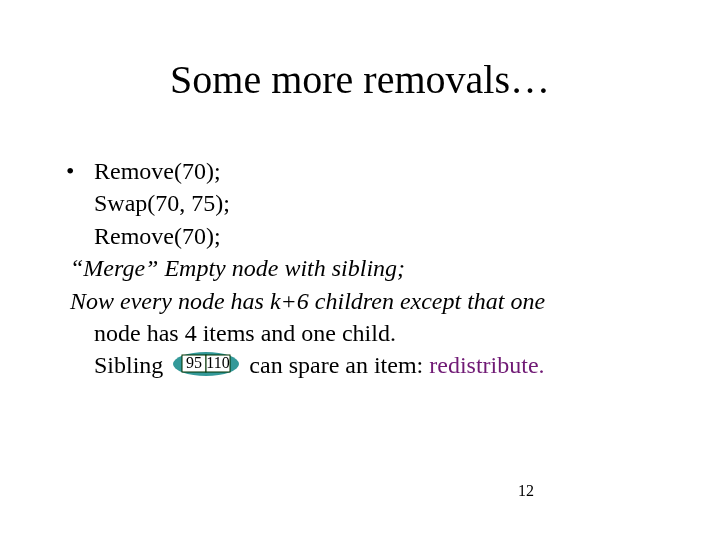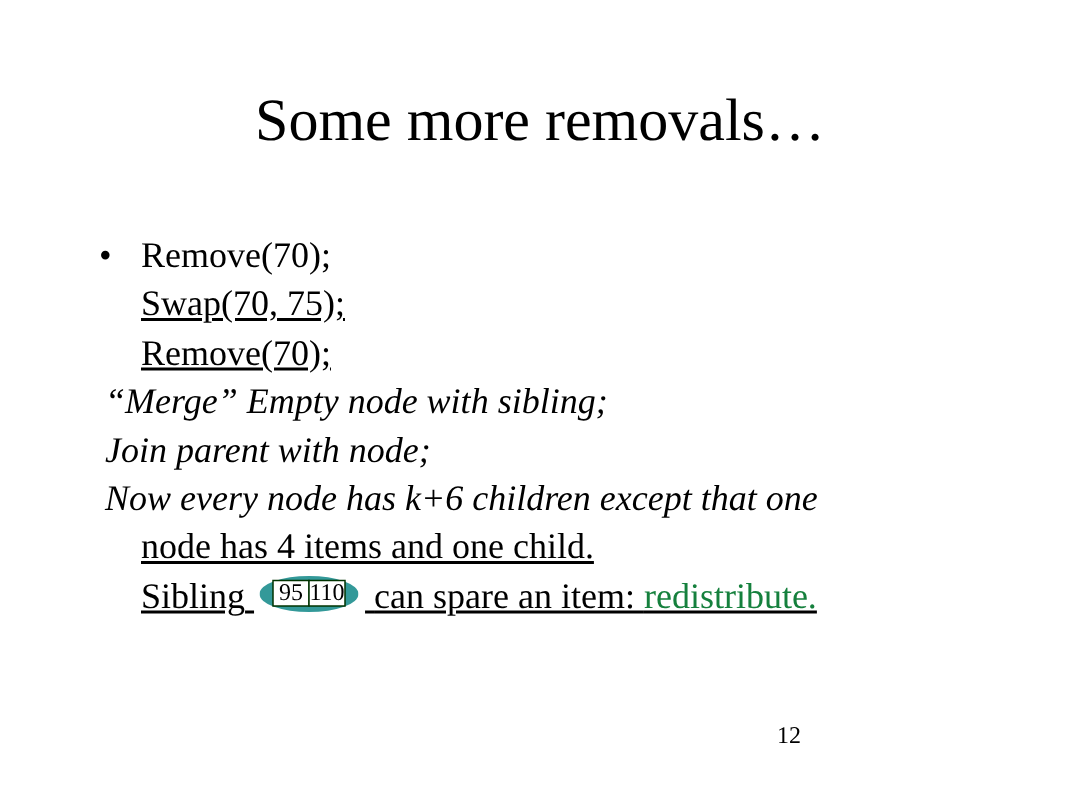--- a/index.html
+++ b/index.html
@@ -39,21 +39,20 @@
     align-items: flex-start;
   }
   .bullet-dot {
     width: 28px;
     flex: 0 0 28px;
     text-align: left;
     padding-left: 2px;
   }
   .indent {
     padding-left: 30px;
-    text-decoration: underline;
   }
   .indent-sm {
     padding-left: 6px;
     font-style: italic;
   }
   .node-box {
     display: inline-block;
     vertical-align: -3px;
     margin: 0 4px;
   }
@@ -64,21 +63,21 @@
     fill: #ffffff;
     stroke: #003300;
     stroke-width: 1;
   }
   .node-box .lbl {
     font-family: "Times New Roman", Times, serif;
     font-size: 16px;
     fill: #000;
   }
   .red {
-    color: #15803d;
+    color: #701a75;
   }
   .page-num {
     position: absolute;
     right: 36px;
     bottom: 40px;
     font-size: 16px;
   }
 </style>
 </head>
 <body>
@@ -93,21 +92,20 @@
       <span class="bullet-dot">•</span>
       <span>Remove(70);</span>
     </div>
 
     <div class="indent">Swap(70, 75);</div>
 
     <div class="indent">Remove(70);</div>
 
     <div class="indent-sm">“Merge” Empty node with sibling;</div>
 
-    <div class="indent-sm">Join parent with node;</div>
 
     <div class="indent-sm">Now every node has k+6 children except that one</div>
     <div class="indent">node has 4 items and one child.</div>
 
     <div class="indent">
       <span>Sibling</span>
       <span class="node-box">
         <svg width="66" height="24" viewBox="0 0 66 24">
           <ellipse class="bg" cx="33" cy="12" rx="33" ry="12"></ellipse>
           <rect class="cell" x="9" y="3" width="24" height="17"></rect>

